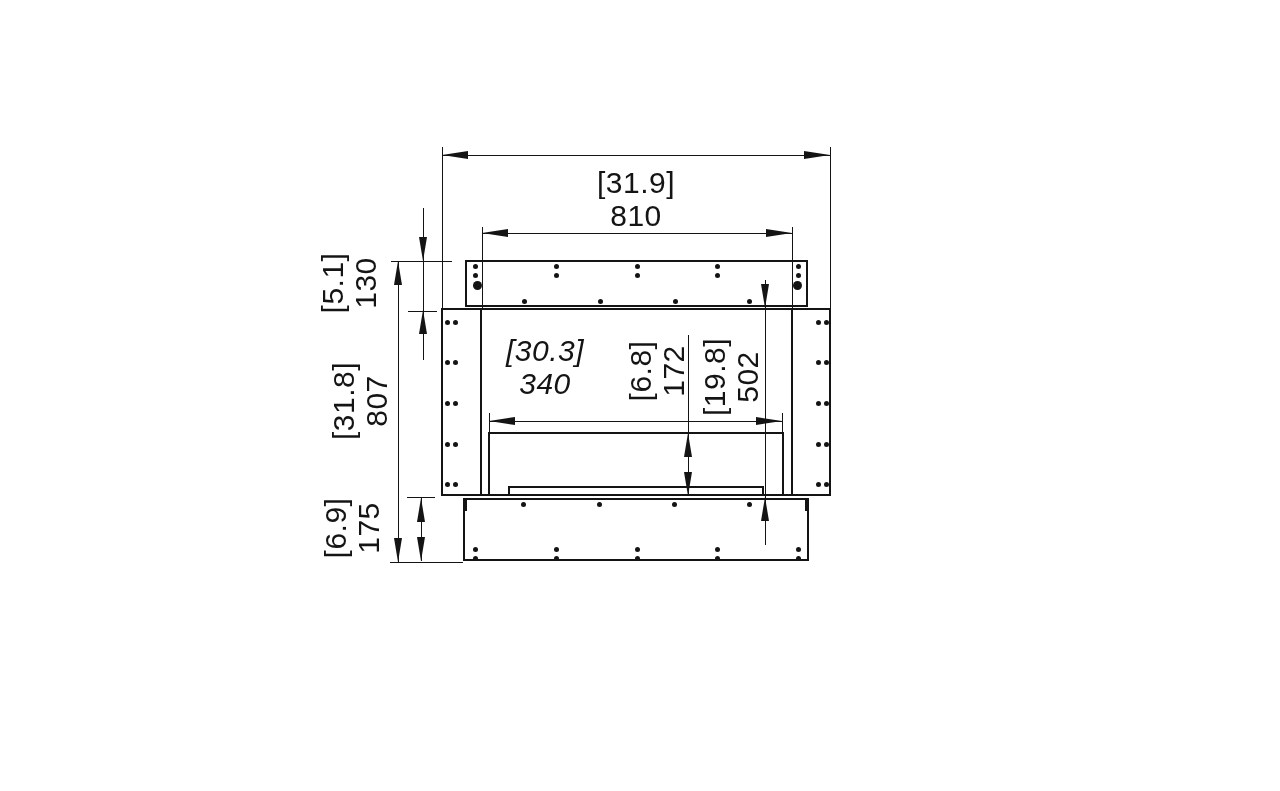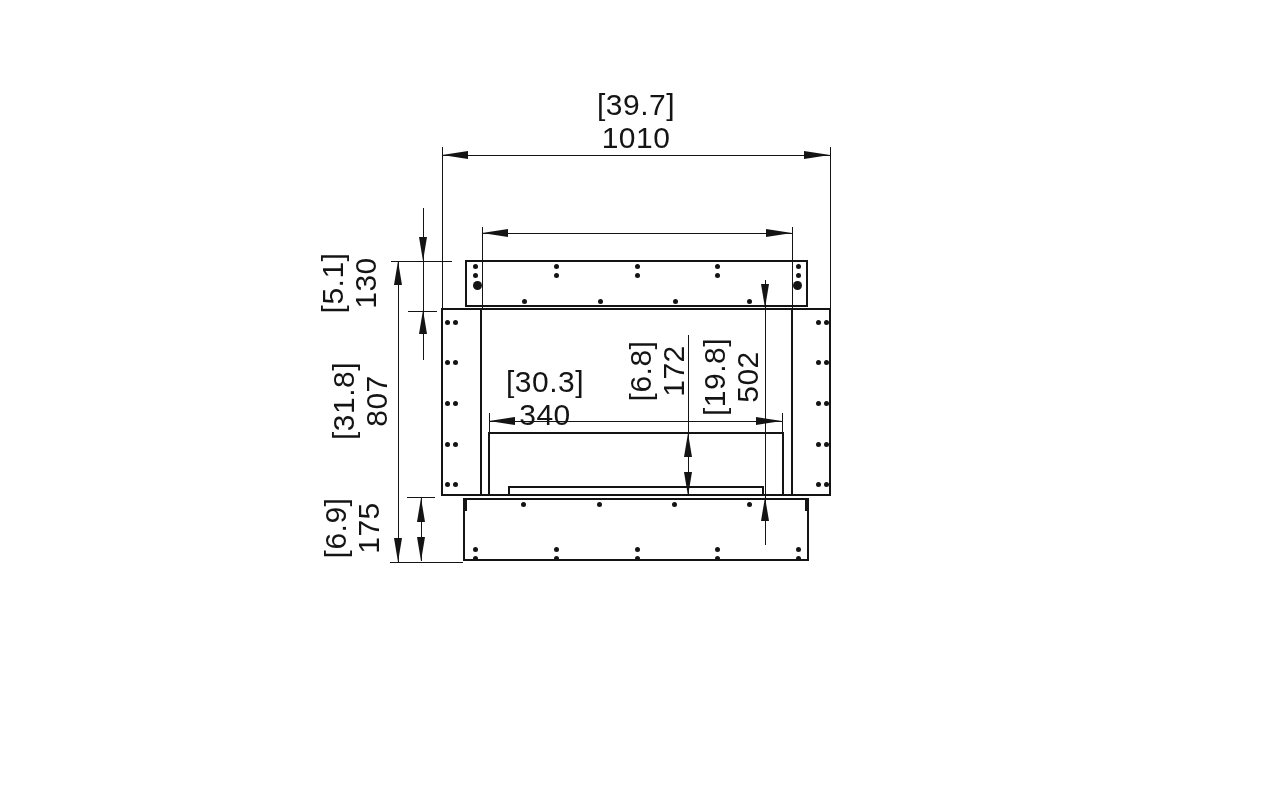--- a/index.html
+++ b/index.html
@@ -68,25 +68,25 @@
   <div class="ar aD" style="left:394px;top:538px;"></div>
   <div class="ar aD" style="left:419px;top:237px;"></div>
   <div class="ar aU" style="left:419px;top:310px;"></div>
   <div class="ar aU" style="left:417px;top:498px;"></div>
   <div class="ar aD" style="left:417px;top:537px;"></div>
   <div class="ar aU" style="left:684px;top:433px;"></div>
   <div class="ar aD" style="left:684px;top:472px;"></div>
   <div class="ar aD" style="left:761px;top:284px;"></div>
   <div class="ar aU" style="left:761px;top:497px;"></div>
 
-  <div class="dim" style="left:536px;top:88px;width:200px;">
-    <div>[39.7]</div>
-    <div>1010</div>
+  <div class="dim" style="left:536px;top:166px;width:200px;">
+    <div>[31.9]</div>
+    <div>810</div>
   </div>
-  <div class="dim" style="left:445px;top:365px;width:200px;">
+  <div class="dim" style="left:445px;top:334px;width:200px;font-style:italic;">
     <div>[30.3]</div>
     <div>340</div>
   </div>
 
   <div class="dimv" style="left:294px;top:250px;width:110px;">
     <div>[5.1]</div>
     <div>130</div>
   </div>
   <div class="dimv" style="left:305px;top:368px;width:110px;">
     <div>[31.8]</div>

